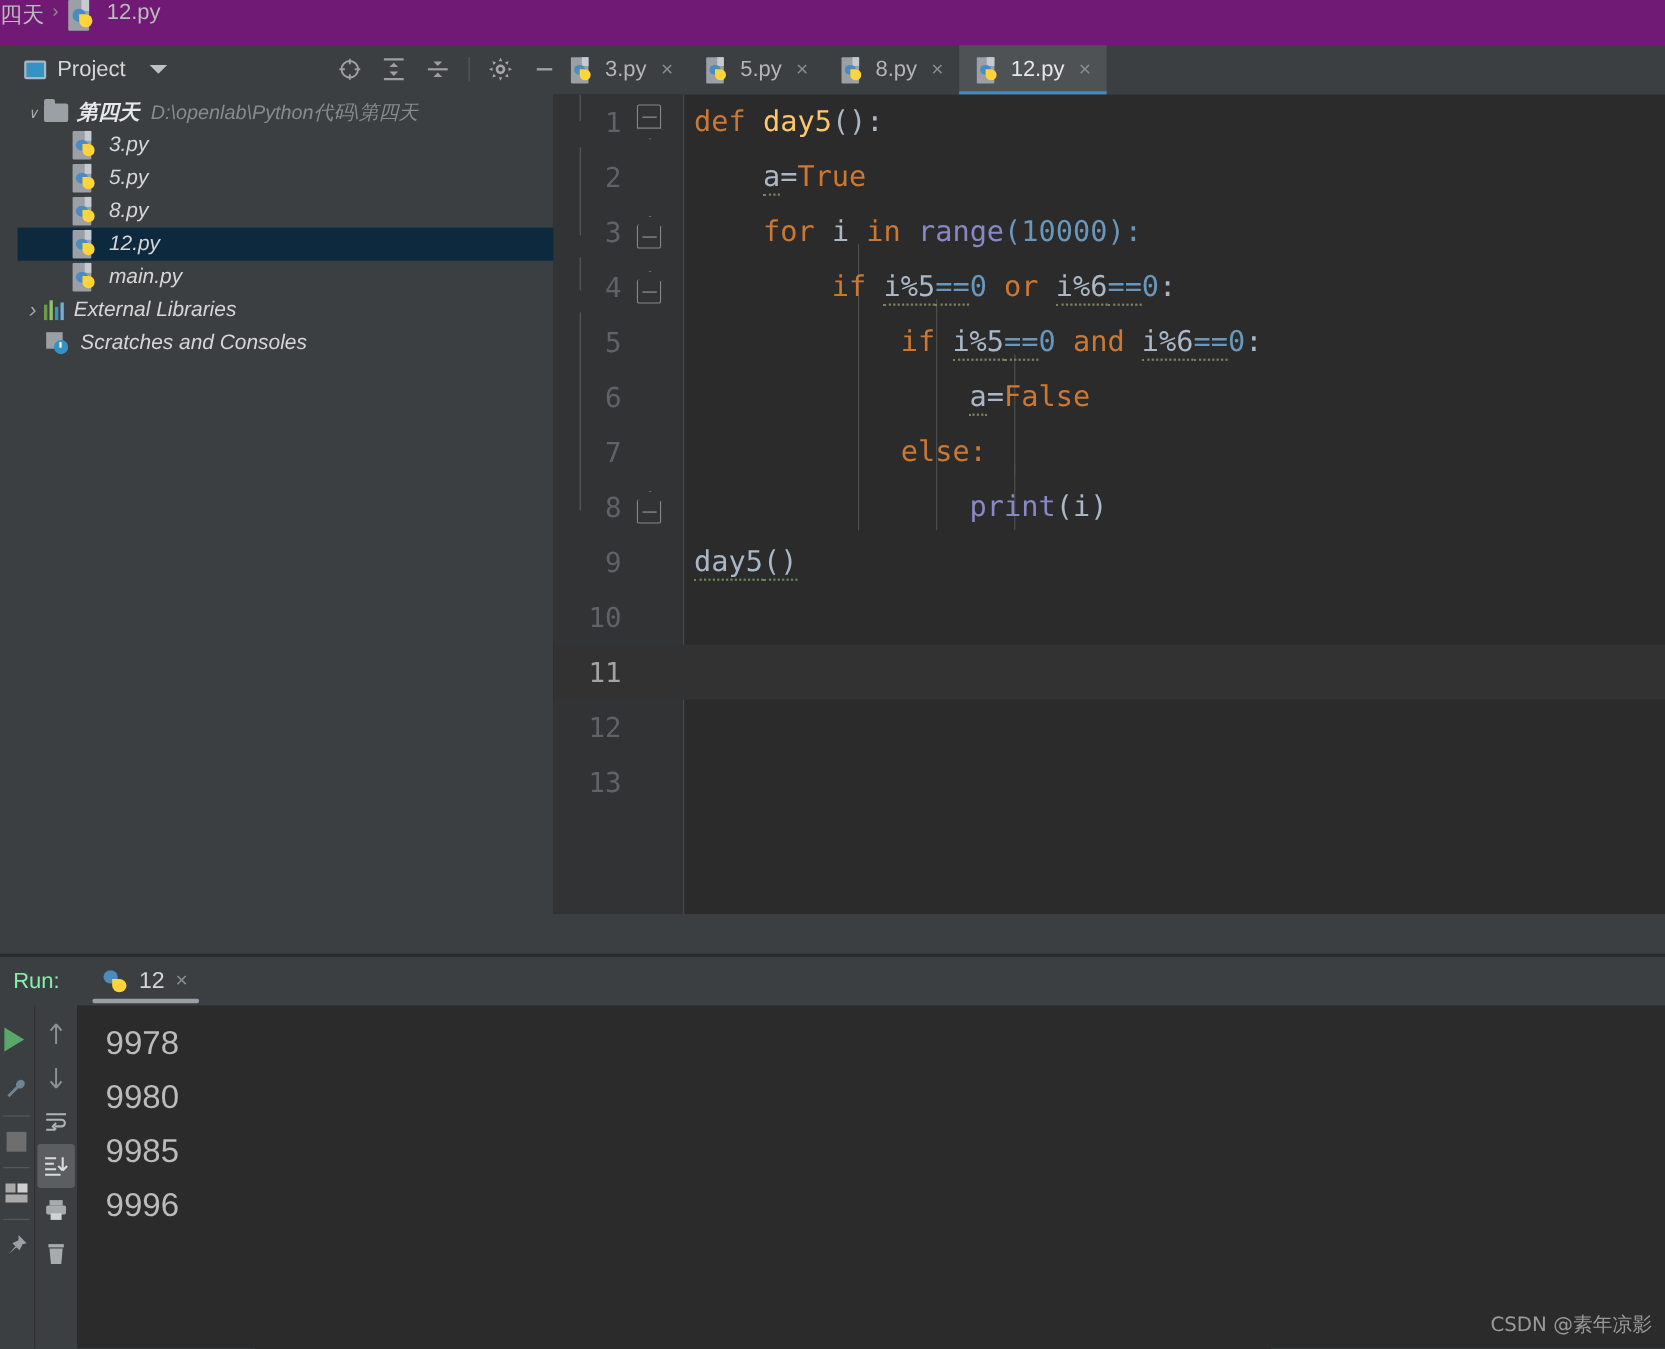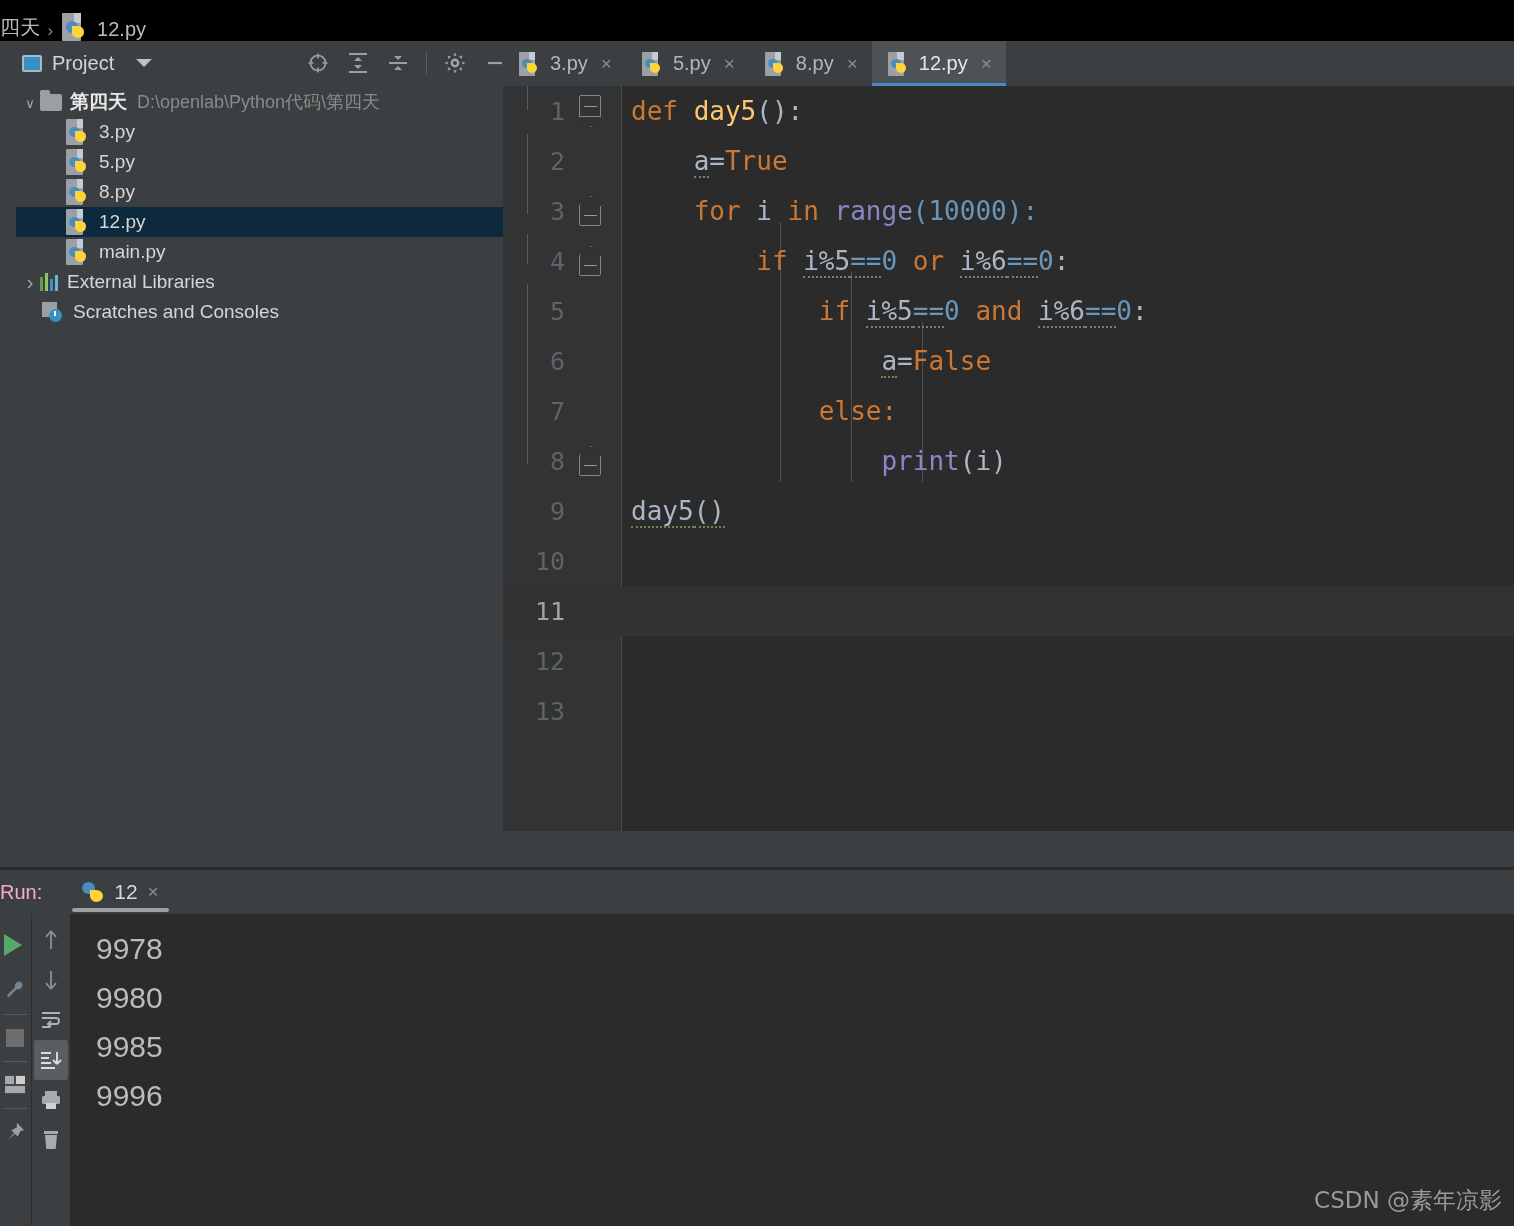--- a/index.html
+++ b/index.html
@@ -7,21 +7,21 @@
     width: 1514px; height: 1226px;
     background: #3c3f41;
     font-family: "Liberation Sans", sans-serif;
     overflow: hidden;
   }
   .app { position: relative; width: 1514px; height: 1226px; }
 
   
   .breadcrumb-bar {
     position: absolute; left: 0; top: 0; width: 1514px; height: 41px;
-    background: #000000; display: flex; align-items: flex-end; gap: 0px;
+    background: #701a75; display: flex; align-items: flex-start; gap: 0px;
     padding-left: 0px;
   }
   .crumb-text { color: #bbbbbb; font-size: 20px; letter-spacing: .2px; }
   .crumb-sep { color: #8a8d8f; font-size: 17px; margin: 0 9px 0 7px; }
   .crumb-file { color: #bbbbbb; font-size: 20px; }
 
   
   .pyicon { position: relative; display: inline-block; flex: 0 0 auto; }
   .pyicon .sheet {
     position: absolute; left: 0; top: 0; width: 72%; height: 100%;
@@ -60,20 +60,21 @@
     margin-left: 22px;
   }
   .proj-tools { margin-left: auto; display: flex; align-items: center; gap: 16px; }
   .ticon { width: 24px; height: 24px; opacity: .85; }
   .vsep { width: 1px; height: 22px; background: #5c5c5c; }
 
   .tree { padding-top: 2px; font-size: 19px; color: #d6d6d6; }
   .row {
     height: 30px; display: flex; align-items: center; white-space: nowrap;
     padding-left: 4px;
+    font-style: italic;
   }
   .row.venv { background: #5b5443; }
   .row.sel  { background: #0d293e; }
   .arrow {
     width: 20px; text-align: center; color: #a9a9a9; font-size: 15px;
     flex: 0 0 20px;
   }
   .arrow.down::after { content: "\2228"; font-size: 13px; }
   .arrow.right::after { content: "\203A"; font-size: 20px; }
   .indent-1 { width: 22px; flex: 0 0 22px; }
@@ -181,21 +182,21 @@
     position: absolute; left: 503px; top: 831px; width: 1011px; height: 36px;
     background: #3c3f41;
   }
 
   
   .run-panel {
     position: absolute; left: 0; top: 870px; width: 1514px; height: 356px;
     background: #3c3f41;
   }
   .run-header { height: 44px; display: flex; align-items: center; }
-  .run-label { color: #f9a8d4; font-size: 20px; margin-left: 0px; }
+  .run-label { color: #86efac; font-size: 20px; margin-left: 12px; }
   .run-tab {
     display: flex; align-items: center; gap: 10px; margin-left: 30px;
     position: relative; height: 44px; padding: 0 10px;
   }
   .run-tab .tname { color: #d6d6d6; font-size: 21px; }
   .run-tab .x { color: #8d8d8d; font-size: 19px; }
   .run-tab::after {
     content: ""; position: absolute; left: 0; right: 0; bottom: 2px;
     height: 4px; background: #9aa0a6; border-radius: 2px;
   }
@@ -228,21 +229,21 @@
 
   .console {
     position: absolute; left: 70px; top: 44px; right: 0; height: 312px;
     background: #2b2b2b; padding: 10px 0 0 26px;
     font-family: "DejaVu Sans", sans-serif;
   }
   .cline { color: #bbbbbb; font-size: 30px; line-height: 49px;
            font-family: Liberation Sans, sans-serif; }
 
   .watermark {
-    position: absolute; right: 12px; bottom: 10px; color: #9a9a9a; font-size: 23px;
+    position: absolute; right: 12px; bottom: 10px; color: #9a9a9a; font-size: 18px;
   }
 </style>
 </head>
 <body>
 
 <div class="app">
 
   <div class="breadcrumb-bar">
     <span class="crumb-text">四天</span>
     <span class="crumb-sep">›</span>

